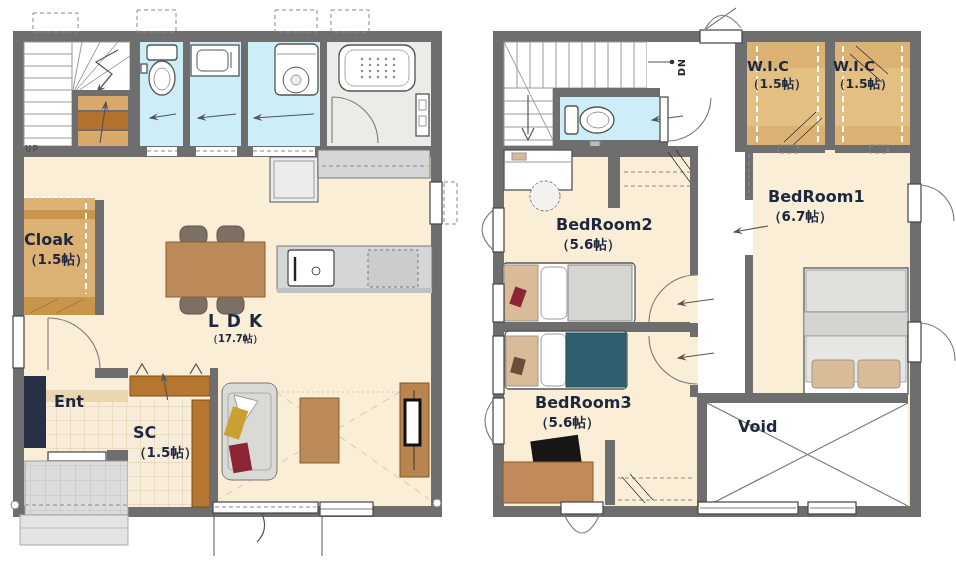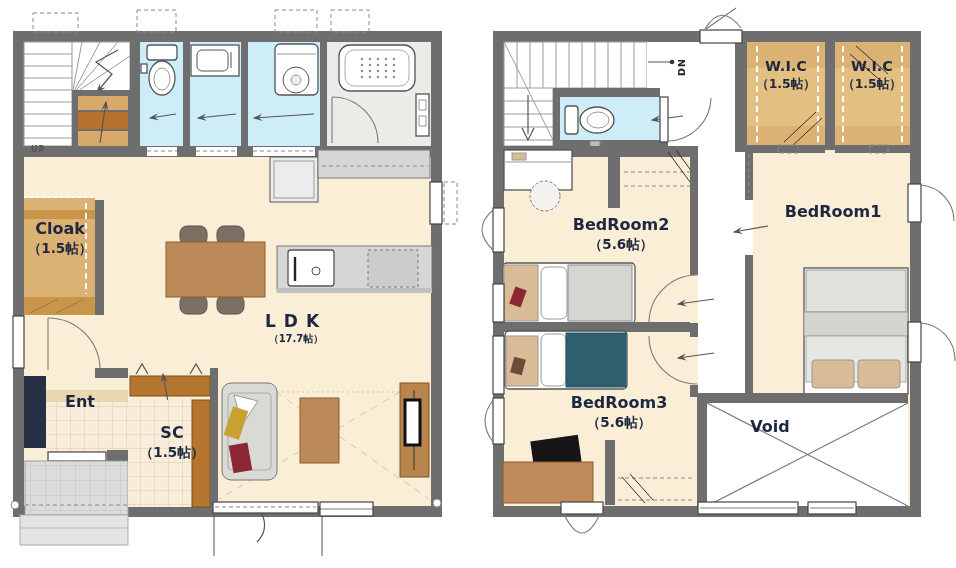--- a/index.html
+++ b/index.html
@@ -18,21 +18,21 @@
   .counter{fill:var(--counter);stroke:#777} .navy{fill:var(--navy)}
   .teal{fill:var(--teal);stroke:#24505e} .sofa{fill:var(--sofa);stroke:#777}
   .porch{fill:var(--porch)} .tilef{fill:var(--tile)}
   .wht{fill:#fff;stroke:#444;stroke-width:1.2}
   .fix{fill:#fff;stroke:#555;stroke-width:1.3}
   .thin{stroke:#999;stroke-width:1;fill:none}
   .arc{stroke:#7a7a7a;stroke-width:1.1;fill:none}
   .dash{stroke:#8a8a8a;stroke-width:1;fill:none;stroke-dasharray:4 3}
   .xline{stroke:#7a7a7a;stroke-width:1.2;fill:none}
   .arrow{stroke:#555;stroke-width:1.2;fill:none}
-  .lbl{position:absolute;color:var(--ink);font-weight:bold;text-align:center;line-height:1.3}
+  .lbl{position:absolute;color:var(--ink);font-weight:bold;line-height:1.3}
   .lbl .nm{font-size:16px;white-space:nowrap}
   .lbl .ar{font-size:13.5px;white-space:nowrap}
   .lbl-ldk .nm{font-size:17px;letter-spacing:8px}
   .lbl-ldk .ar{font-size:10px}
   .lbl-wic .nm{font-size:14.5px}
   .lbl-wic .ar{font-size:12.5px}
   .tinylbl{position:absolute;font-size:8px;color:#555;font-weight:bold;letter-spacing:1px}
   .dnlbl{position:absolute;font-size:9.5px;color:#222;font-weight:bold;letter-spacing:1px;
     transform:rotate(-90deg);transform-origin:left top}
 </style>
@@ -437,28 +437,28 @@
       <rect x="561" y="502" width="42" height="12" class="wht"></rect>
       <path d="M564,514 Q582,552 600,514" class="arc"></path>
       <rect x="698" y="502" width="100" height="12" class="wht"></rect>
       <line x1="700" y1="508" x2="796" y2="508" stroke="#444" stroke-width=".7"></line>
       <rect x="808" y="502" width="48" height="12" class="wht"></rect>
       <line x1="810" y1="508" x2="854" y2="508" stroke="#444" stroke-width=".7"></line>
     </g>
   </g>
 </svg>
 
-<div class="tinylbl" style="left:31px;top:145px">UP</div>
-
-<div class="lbl" style="left:24px;top:219px;width:72px">
+<div class="tinylbl" style="left:25px;top:145px">UP</div>
+
+<div class="lbl" style="left:24px;top:230px;width:72px">
   <div class="nm">Cloak</div>
   <div class="ar">（1.5帖）</div>
 </div>
 
-<div class="lbl lbl-ldk" style="left:230px;top:310px;width:132px">
+<div class="lbl lbl-ldk" style="left:208px;top:310px;width:132px">
   <div class="nm">LDK</div>
   <div class="ar">（17.7帖）</div>
 </div>
 
 <div class="lbl" style="left:54px;top:392px;width:52px">
   <div class="nm">Ent</div>
 </div>
 
 <div class="lbl" style="left:133px;top:423px;width:78px">
   <div class="nm">SC</div>
@@ -470,30 +470,31 @@
 <div class="lbl lbl-wic" style="left:747px;top:57px;width:78px">
   <div class="nm">W.I.C</div>
   <div class="ar">（1.5帖）</div>
 </div>
 
 <div class="lbl lbl-wic" style="left:833px;top:57px;width:78px">
   <div class="nm">W.I.C</div>
   <div class="ar">（1.5帖）</div>
 </div>
 
-<div class="lbl" style="left:768px;top:202px;width:130px">
+<div class="lbl" style="left:768px;top:187px;width:130px">
   <div class="nm">BedRoom1</div>
+  <div class="ar">（6.7帖）</div>
 </div>
 
 <div class="lbl" style="left:556px;top:215px;width:130px">
   <div class="nm">BedRoom2</div>
   <div class="ar">（5.6帖）</div>
 </div>
 
-<div class="lbl" style="left:554px;top:393px;width:130px">
+<div class="lbl" style="left:535px;top:393px;width:130px">
   <div class="nm">BedRoom3</div>
   <div class="ar">（5.6帖）</div>
 </div>
 
 <div class="lbl" style="left:738px;top:417px;width:64px">
   <div class="nm">Void</div>
 </div>
 </div>
 
 </body></html>

